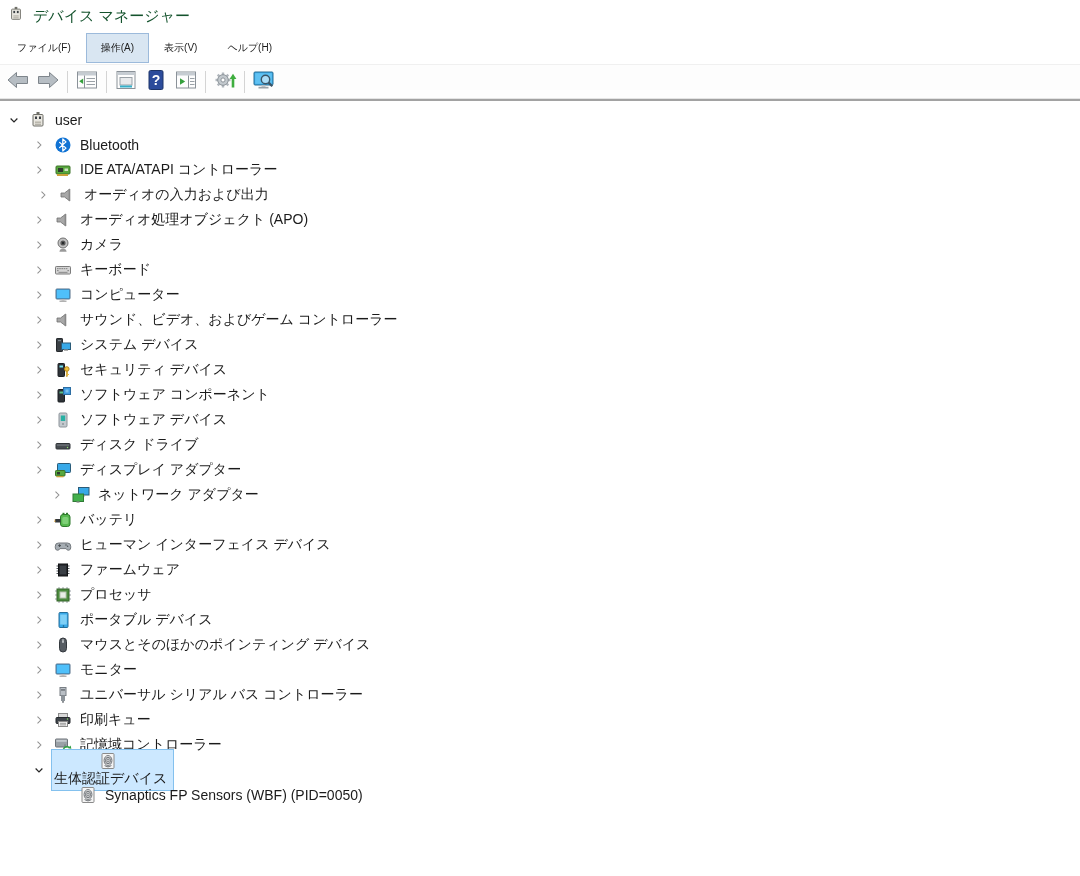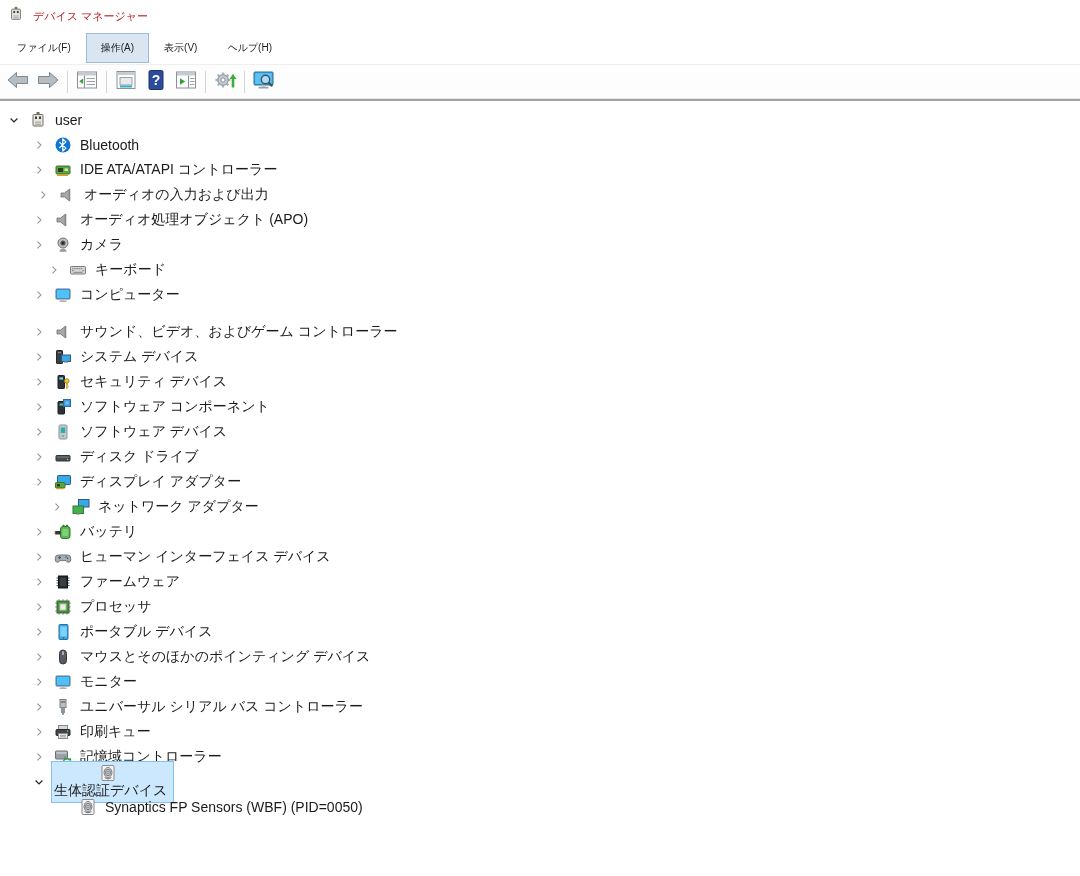--- a/index.html
+++ b/index.html
@@ -3,21 +3,21 @@
 <meta charset="utf-8">
 <style>
   * { margin:0; padding:0; box-sizing:border-box; }
   html,body { width:1080px; height:876px; background:#ffffff; overflow:hidden;
     font-family:"Liberation Sans","DejaVu Sans",sans-serif; color:#1b1b1b;
     -webkit-font-smoothing:antialiased; }
   .window { width:1080px; height:876px; background:#fff; }
 
   
   .titlebar { height:32px; display:flex; align-items:center; padding-left:8px; gap:9px; background:#fff; }
-  .titlebar .title { font-size:11px; color:#b91c1c; }
+  .titlebar .title { font-size:15px; color:#14532d; }
 
   
   .menubar { height:33px; display:flex; align-items:stretch; background:#fff; padding-left:2px;
     border-bottom:1px solid #f0f0f0; }
   .menu-item { font-size:10px; display:flex; align-items:center; padding:0 14px; margin:1px 0;
     border:1px solid transparent; cursor:default; white-space:nowrap; }
   .menu-item.highlighted { background:var(--menu-hl-bg,#d9e6f2); border:1px solid var(--menu-hl-border,#9cbadb); }
 
   
   .toolbar { height:34px; display:flex; align-items:center; padding-left:3px; background:#fdfdfd;
@@ -245,21 +245,21 @@
             <svg width="18" height="18" viewBox="0 0 18 18">
               <circle cx="9" cy="7" r="5" fill="#c2c2c2" stroke="#707070"></circle>
               <circle cx="9" cy="7" r="2.6" fill="#5a5a5a"></circle>
               <circle cx="9" cy="7" r="1.2" fill="#26292c"></circle>
               <path d="M6 13.8 Q9 11.8 12 13.8 L12.6 15.8 L5.4 15.8 Z" fill="#9a9a9a"></path>
             </svg>
           </span>
           <span class="node-label">カメラ</span>
         </span>
       </div>
-      <div class="tree-row" style="padding-left: 31px; margin-left: 15px;">
+      <div class="tree-row" style="padding-left: 31px;">
         <span class="chevron">
           <svg width="12" height="12" viewBox="0 0 16 16">
             <path d="M6 3.5 L10.5 8 L6 12.5" fill="none" stroke="#8f8f8f" stroke-width="1.4"></path>
           </svg>
         </span>
         <span class="sel-wrap">
           <span class="node-icon">
             <svg width="18" height="18" viewBox="0 0 18 18">
               <rect x="1.5" y="5.5" width="15" height="7.5" rx="0.8" fill="#d6d6d6" stroke="#7c7c7c"></rect>
               <g fill="#8e8e8e">
@@ -288,21 +288,21 @@
             <svg width="18" height="18" viewBox="0 0 18 18">
               <rect x="2" y="3" width="14" height="10" rx="0.8" fill="#38a9e8" stroke="#57718a"></rect>
               <rect x="3" y="4" width="12" height="8" fill="#4fc0fa"></rect>
               <rect x="7.5" y="13" width="3" height="1.6" fill="#b9b9b9"></rect>
               <rect x="5.5" y="14.6" width="7" height="1.2" fill="#9e9e9e"></rect>
             </svg>
           </span>
           <span class="node-label">コンピューター</span>
         </span>
       </div>
-      <div class="tree-row" style="padding-left: 31px; margin-top: 12px;">
+      <div class="tree-row" style="padding-left: 31px;">
         <span class="chevron">
           <svg width="12" height="12" viewBox="0 0 16 16">
             <path d="M6 3.5 L10.5 8 L6 12.5" fill="none" stroke="#8f8f8f" stroke-width="1.4"></path>
           </svg>
         </span>
         <span class="sel-wrap">
           <span class="node-icon">
             <svg width="18" height="18" viewBox="0 0 18 18">
               <path d="M3 7 L6.5 7 L11.8 3 L11.8 15 L6.5 11 L3 11 Z" fill="#a8a8a8" stroke="#6f6f6f" stroke-width="0.8"></path>
               <rect x="10.6" y="3.2" width="1.4" height="11.6" fill="#888"></rect>

